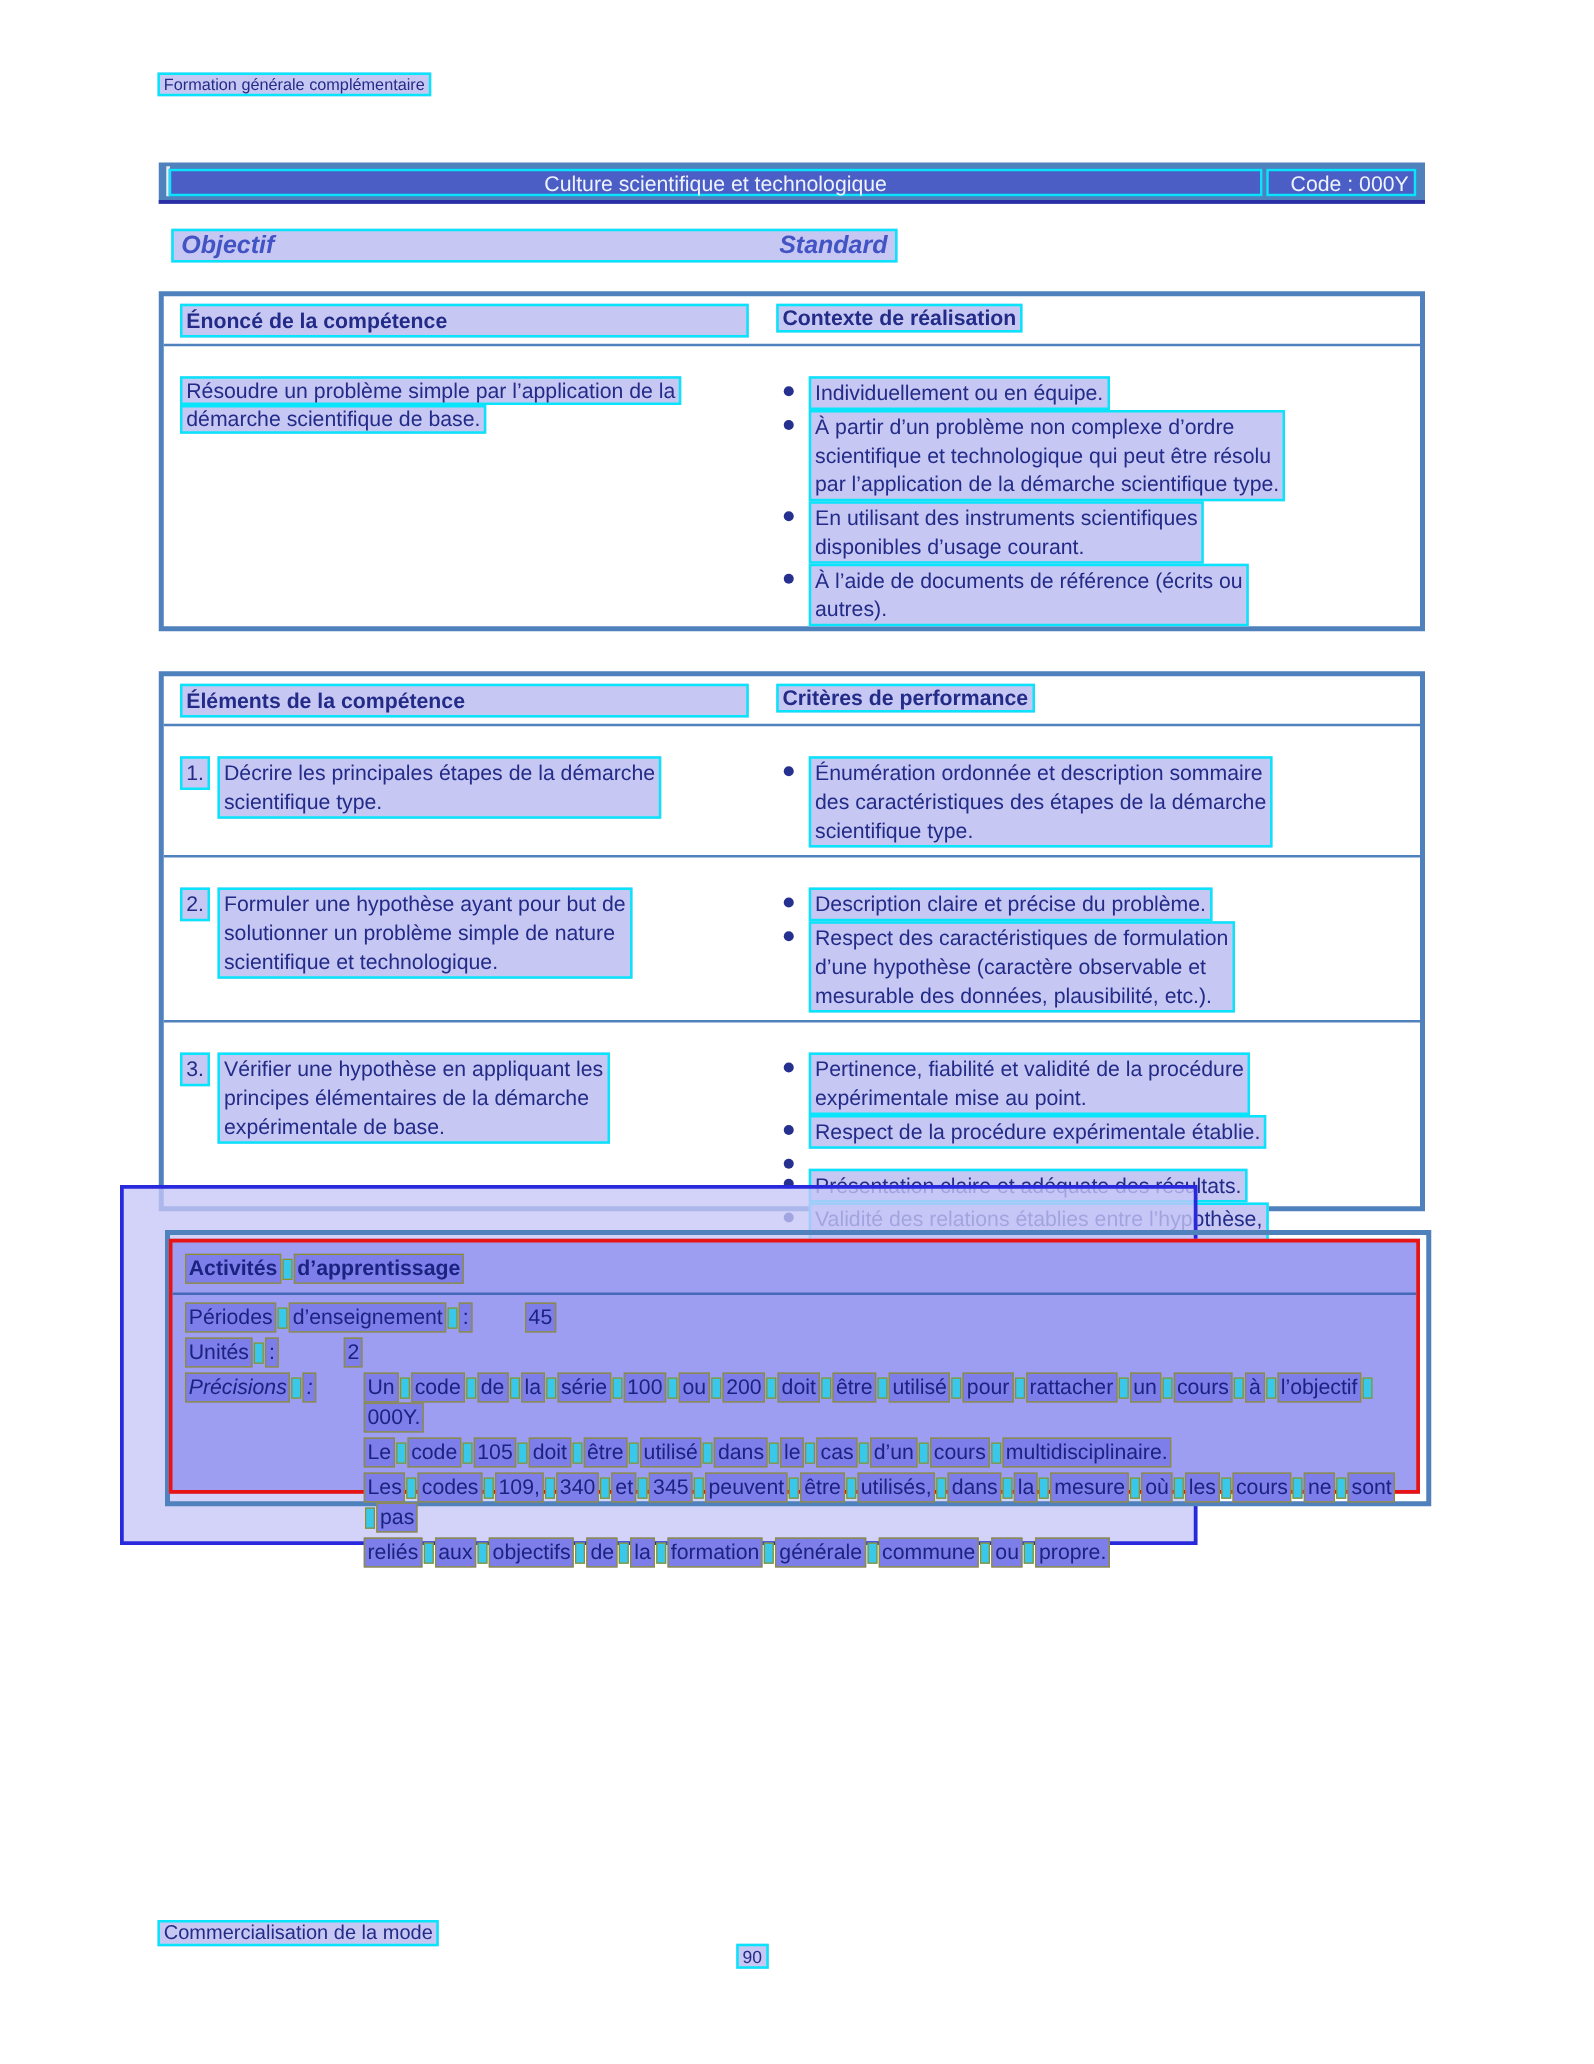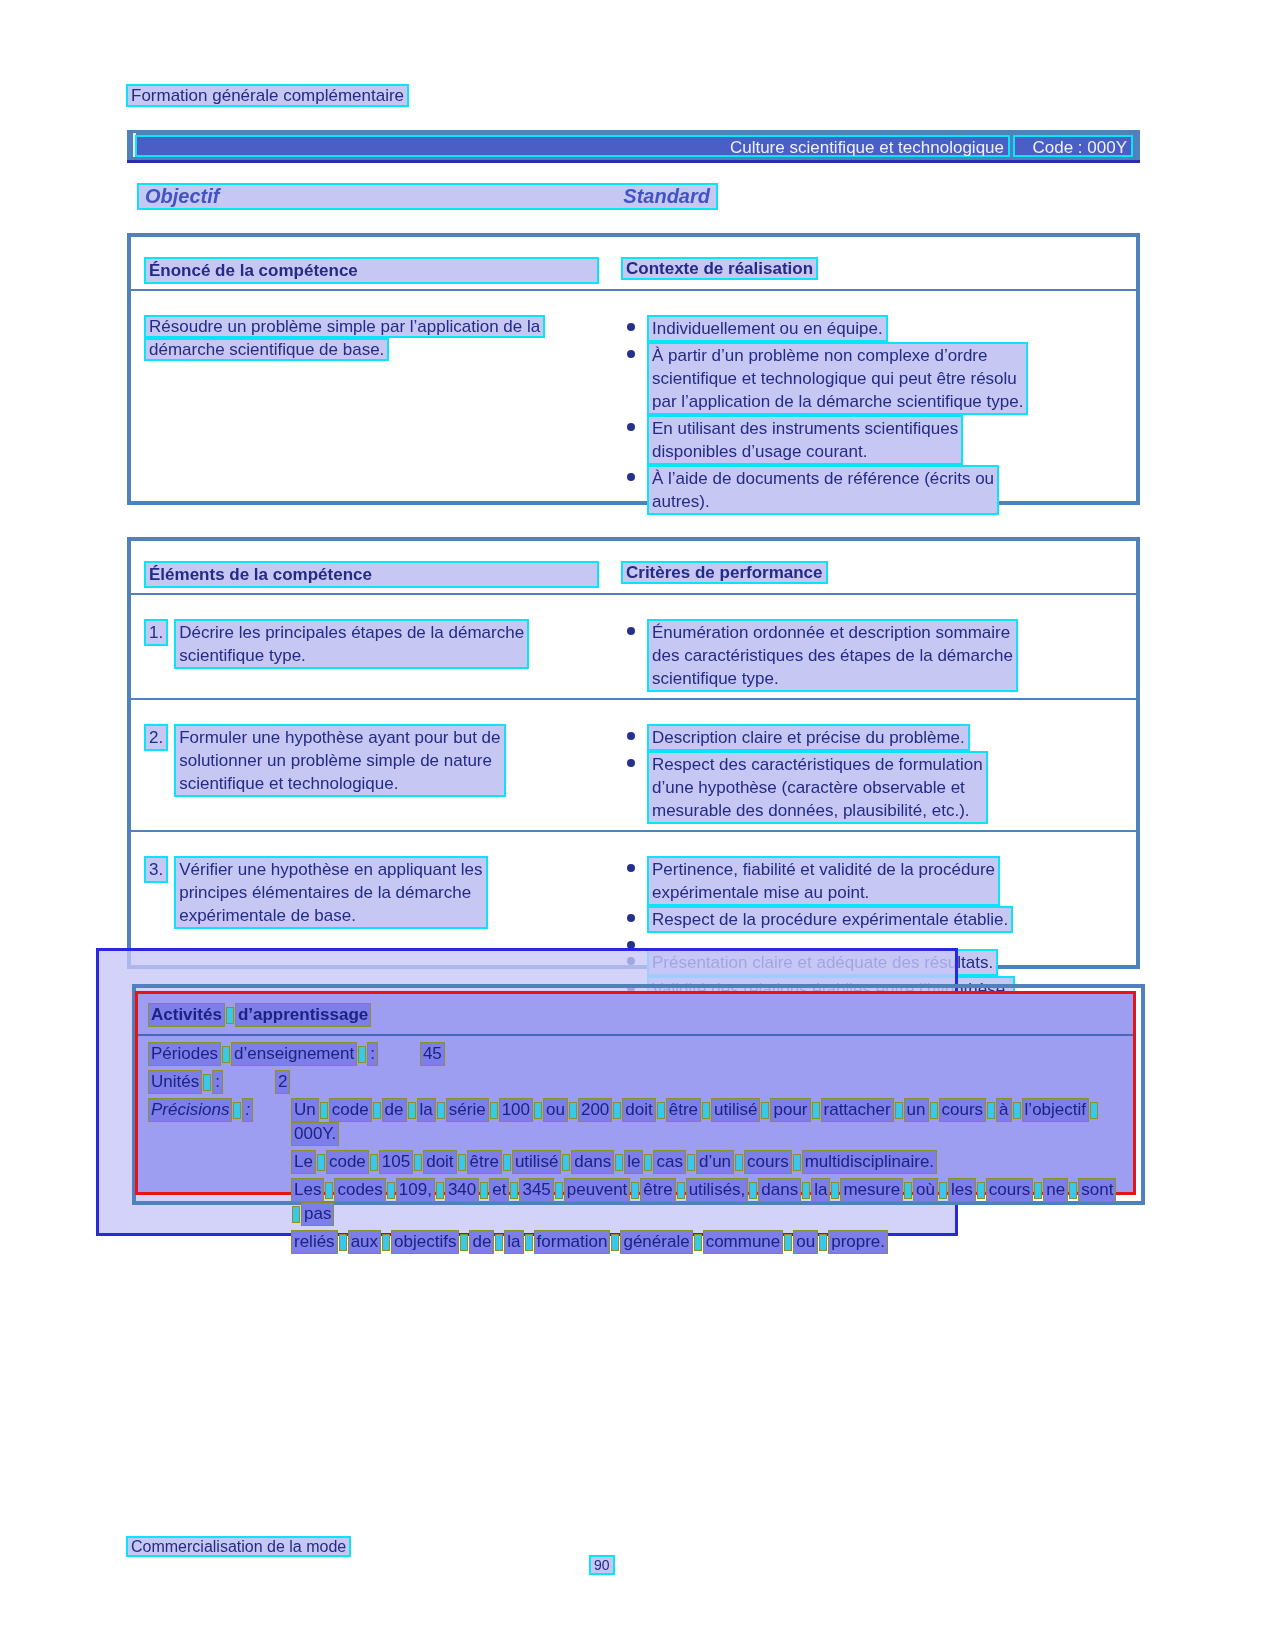--- a/index.html
+++ b/index.html
@@ -5,43 +5,43 @@
   html,body{margin:0;padding:0;background:#ffffff;}
   .page{position:relative;width:1275px;height:1651px;background:#ffffff;overflow:hidden;
         font-family:"Liberation Sans", sans-serif;color:#222b87;}
 
   
   .hl{background:#c7c7f3;border:2px solid #0ae4fb;color:#222b87;padding:0 3px;
       -webkit-box-decoration-break:clone;box-decoration-break:clone;white-space:pre-line;}
   .b{font-weight:bold;}
 
   
-  .super-title{position:absolute;left:126px;top:84px;font-size:17px;line-height:23px;}
+  .super-title{position:absolute;left:126px;top:56px;font-size:13px;line-height:23px;}
 
   
   .title-bar{position:absolute;left:127px;top:130px;width:1013px;height:33px;
              background:#4f81bd;border-bottom:3px solid #2a2fa8;box-sizing:border-box;}
   .bar-tick{position:absolute;left:6px;top:3px;width:3px;height:24px;background:#e8ecf6;}
   .bar-hl{position:absolute;top:5px;height:22px;line-height:22px;background:#4a5ec6;
           border:2px solid #0ae4fb;color:#eef2fa;font-size:17px;padding:0 4px;box-sizing:border-box;}
-  .bar-title{left:8px;width:875px;text-align:right;}
+  .bar-title{left:8px;width:875px;text-align:center;}
   .bar-code{left:886px;width:120px;text-align:right;}
 
   
   .obj-strip{position:absolute;left:137px;top:183px;width:581px;height:27px;box-sizing:border-box;
              background:#c7c7f3;border:2px solid #0ae4fb;display:flex;justify-content:space-between;
              align-items:center;padding:0 6px;}
   .obj-strip span{font-size:20px;font-weight:bold;font-style:italic;color:#4253c4;}
 
   
   .tbl{position:absolute;left:127px;width:1013px;border:4px solid #4f81bd;background:#ffffff;
        box-sizing:border-box;font-size:17px;line-height:23px;}
   .tbl1{top:233px;height:272px;}
   .tbl2{top:537px;height:432px;}
-  .t-head{display:grid;grid-template-columns:477px 1fr;padding:20px 8px 5px 13px;
+  .t-head{display:grid;grid-template-columns:477px 1fr;padding:6px 8px 5px 13px;
           border-bottom:2px solid #4f81bd;}
   .t-row{display:grid;grid-template-columns:477px 1fr;padding:24px 8px 6px 13px;}
   .t-row + .t-row{border-top:2px solid #4f81bd;}
   .cell-left{padding-right:14px;}
   .numline{display:flex;align-items:flex-start;}
   .numline .num{flex:none;margin-right:6px;}
   .b-row{display:flex;align-items:flex-start;}
   .dot{flex:none;width:8px;height:8px;border-radius:50%;background:#26308e;margin:8px 12px 0 6px;}
   .hl-wide{display:inline-block;min-width:455px;box-sizing:border-box;}
 

